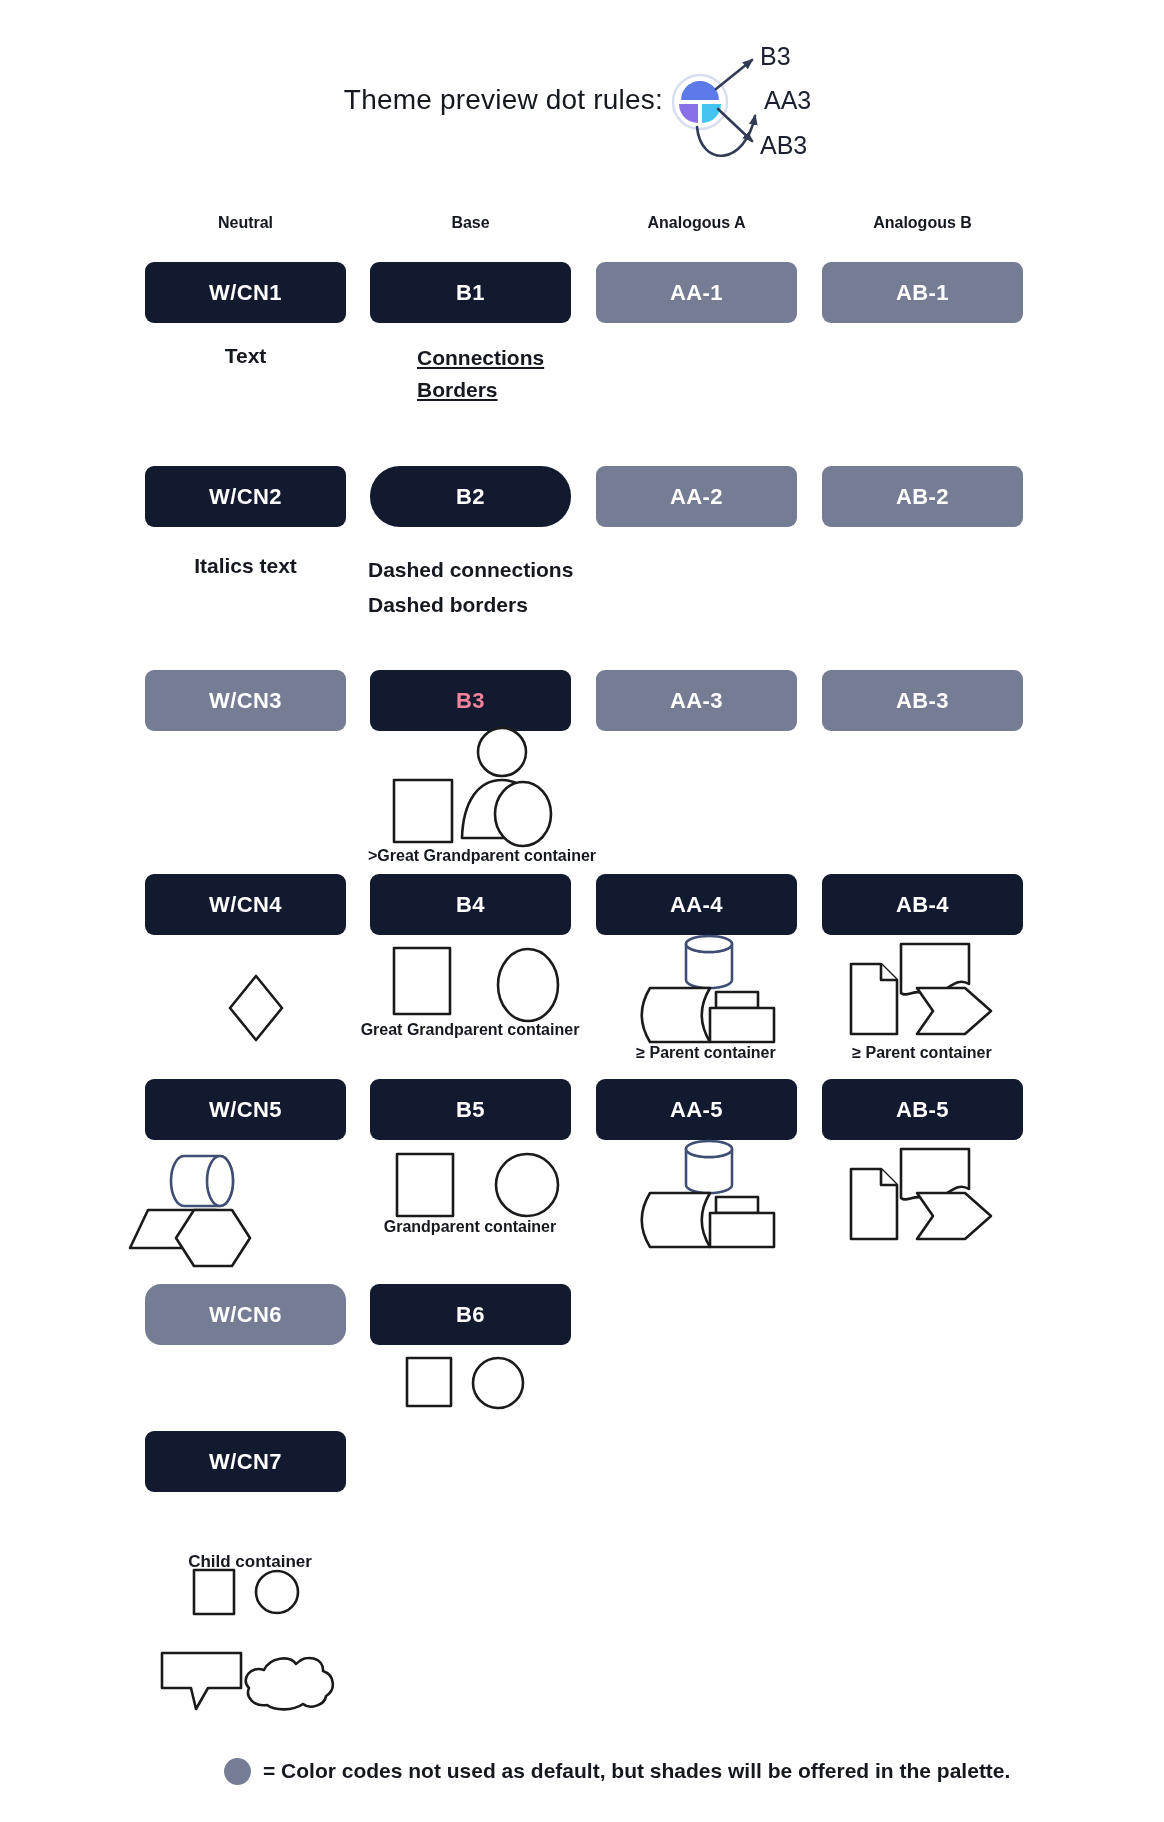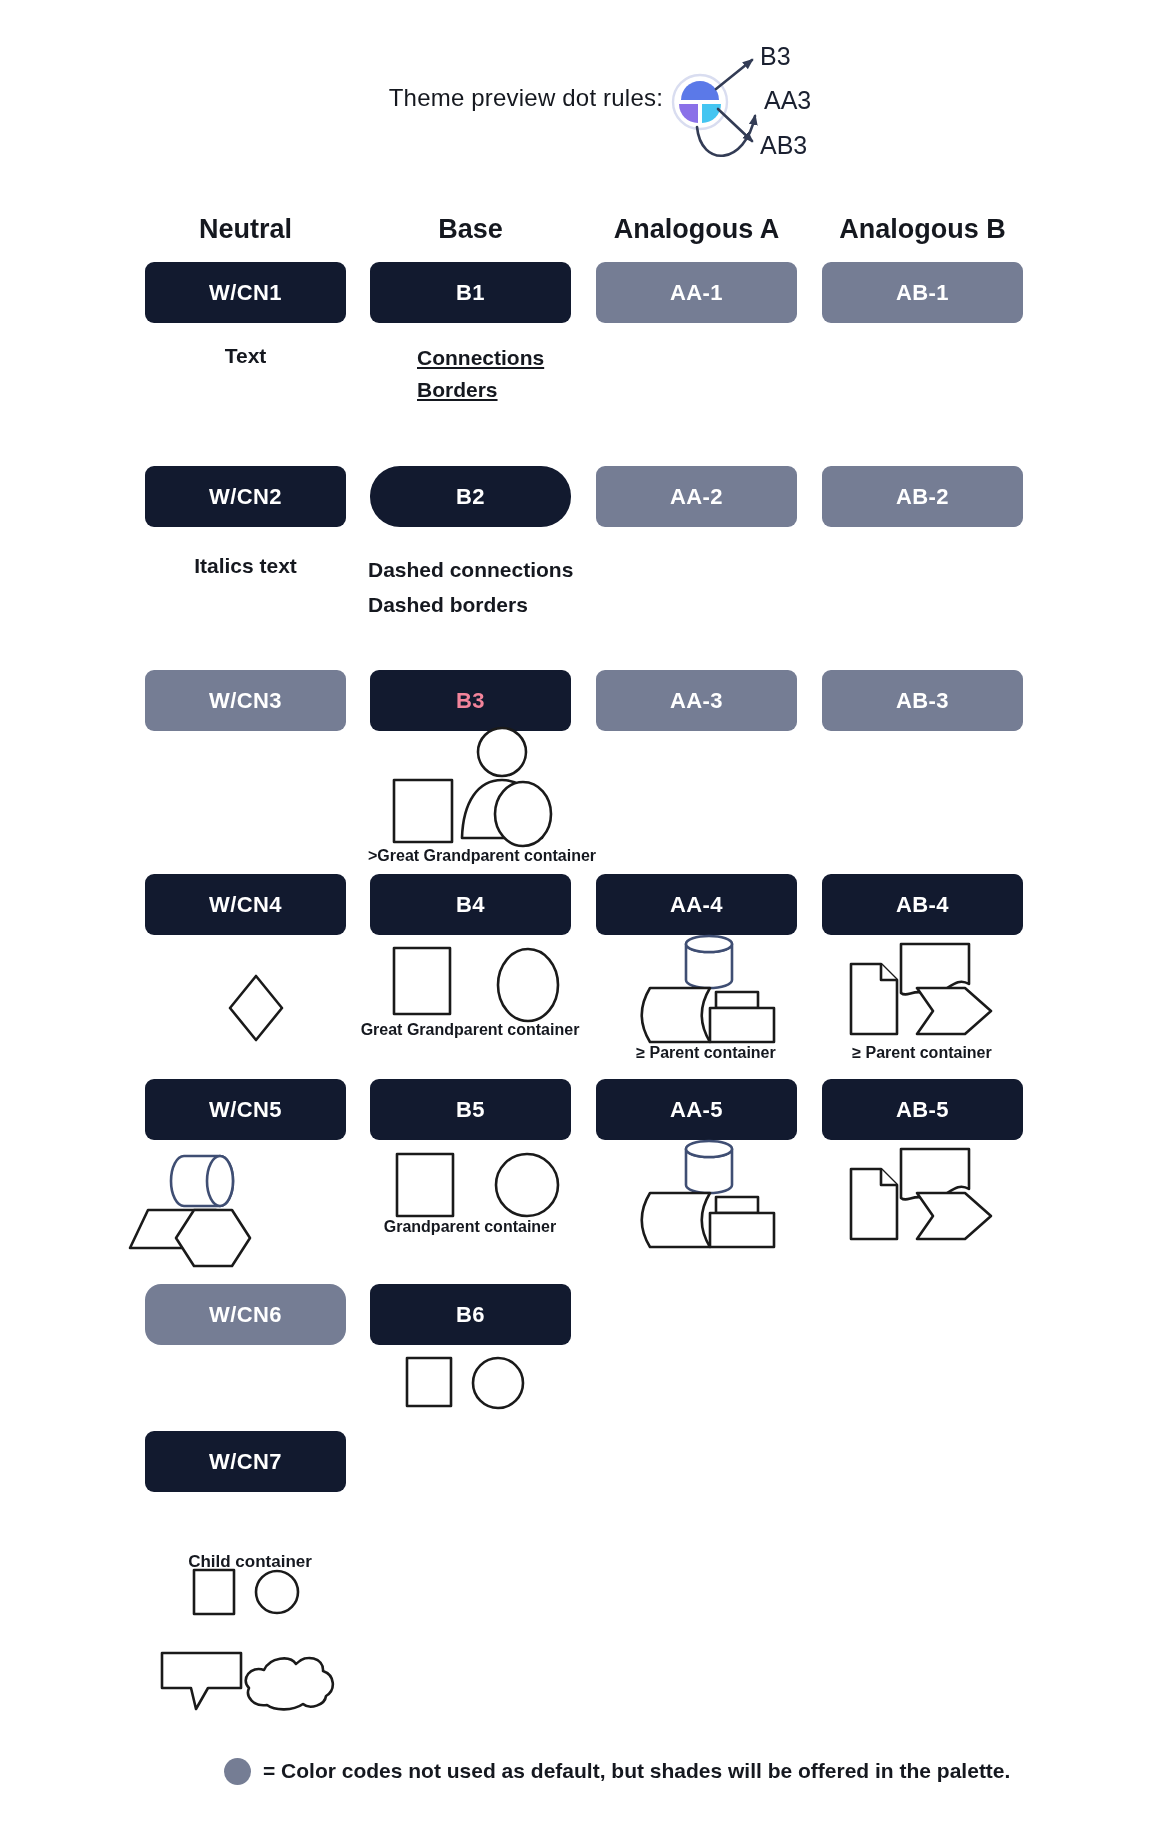--- a/index.html
+++ b/index.html
@@ -3,25 +3,25 @@
 <meta charset="utf-8">
 <style>
   * { margin:0; padding:0; box-sizing:border-box; }
   html,body { background:#ffffff; }
   body { font-family:"Liberation Sans", sans-serif; color:var(--text, #15181F); }
   .canvas { position:relative; width:1164px; height:1822px; background:#fff; overflow:hidden; margin:0 auto; }
   .abs { position:absolute; }
   svg.abs { overflow:visible; }
 
   .title { position:absolute; left:280px; top:84px; width:383px; text-align:right;
-           font-size:24px; font-weight:400; color:var(--text); letter-spacing:.2px; }
+           font-size:28px; font-weight:400; color:var(--text); letter-spacing:.2px; }
 
   .dot-label { position:absolute; font-size:25px; font-weight:400; color:#1A2030; line-height:28px; }
 
-  .hdr { position:absolute; width:201px; text-align:center; font-size:27px; font-weight:700; color:var(--text); }
+  .hdr { position:absolute; width:201px; text-align:center; font-size:16px; font-weight:700; color:var(--text); }
 
   .pill { position:absolute; width:201px; height:61px; border-radius:9px;
           display:flex; align-items:center; justify-content:center;
           color:#fff; font-size:22px; font-weight:700; letter-spacing:.4px; }
   .pill.dark { background:var(--pill-dark); }
   .pill.gray { background:var(--pill-gray); }
   .pill.pink-text { color:var(--pink-text); }
 
   .cap { position:absolute; font-weight:700; color:var(--text); }
   .cap-lg { font-size:21px; }

